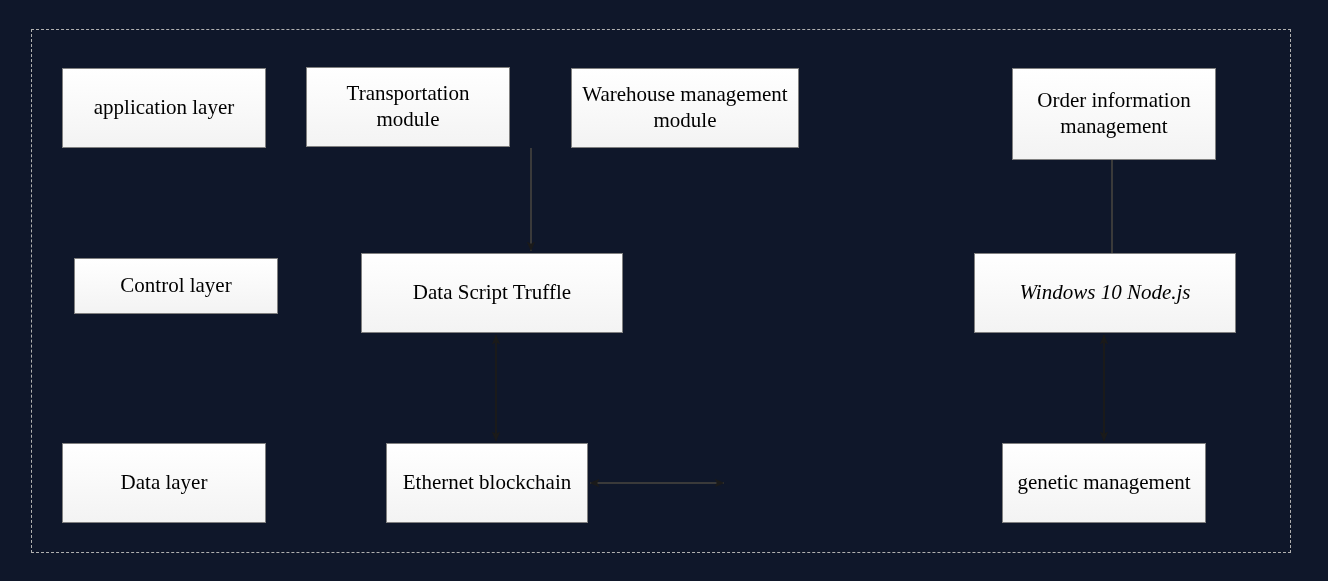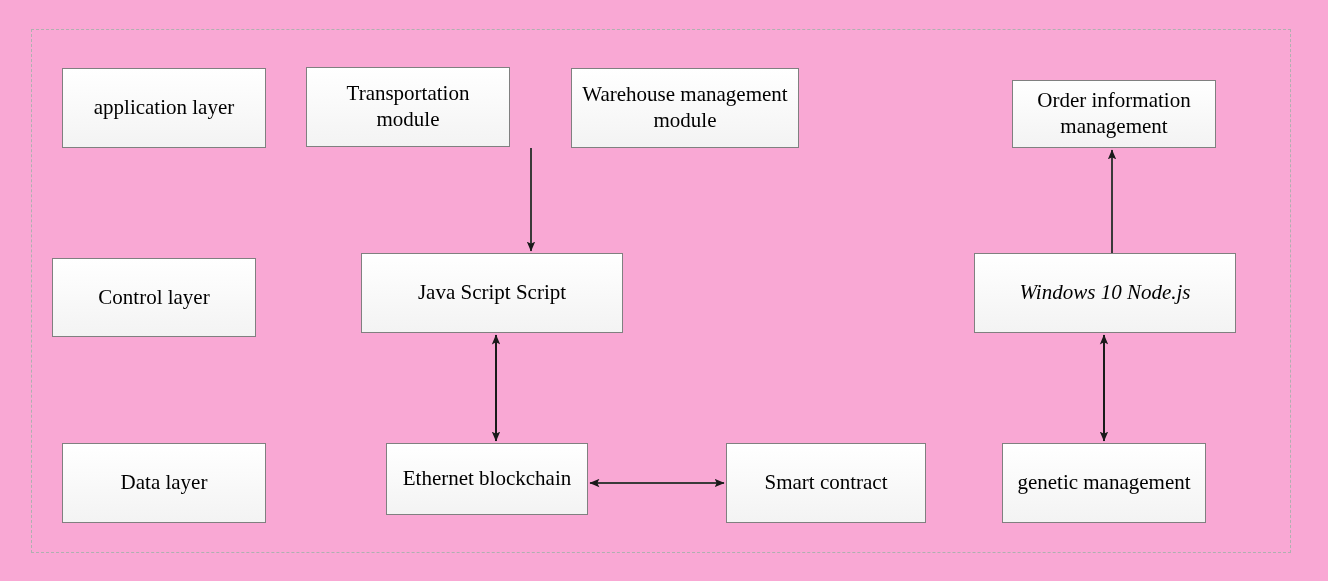--- a/index.html
+++ b/index.html
@@ -8,21 +8,21 @@
     padding: 0;
     background: #ffffff;
   }
   body {
     font-family: "Liberation Serif", "DejaVu Serif", serif;
   }
   #canvas {
     position: relative;
     width: 1328px;
     height: 581px;
-    background: #f9a8d4;
+    background: #0f172a;
     overflow: hidden;
   }
   #frame {
     position: absolute;
     left: 31px;
     top: 29px;
     width: 1260px;
     height: 524px;
     border: 1.4px dashed #b0b0b0;
     box-sizing: border-box;
@@ -88,45 +88,42 @@
   </div>
 
   <div class="node" style="left:306px; top:67px; width:204px; height:80px;">
     <span>Transportation module</span>
   </div>
 
   <div class="node" style="left:561px; top:68px; width:228px; height:80px;margin-left:10px;">
     <span>Warehouse management module</span>
   </div>
 
-  <div class="node" style="left:1012px; top:80px; width:204px; height:68px;">
+  <div class="node" style="left:1012px; top:68px; width:204px; height:92px;">
     <span>Order information management</span>
   </div>
 
-  <div class="node" style="left:52px; top:258px; width:204px; height:79px;">
+  <div class="node" style="left:74px; top:258px; width:204px; height:56px;">
     <span>Control layer</span>
   </div>
 
   <div class="node" style="left:361px; top:253px; width:262px; height:80px;">
-    <span>Java Script Script</span>
+    <span>Data Script Truffle</span>
   </div>
 
   <div class="node" style="left:974px; top:253px; width:262px; height:80px;font-style:italic;">
     <span>Windows 10 Node.js</span>
   </div>
 
   <div class="node" style="left:62px; top:443px; width:204px; height:80px;">
     <span>Data layer</span>
   </div>
 
-  <div class="node" style="left:386px; top:443px; width:202px; height:72px;">
+  <div class="node" style="left:386px; top:443px; width:202px; height:80px;">
     <span>Ethernet blockchain</span>
   </div>
 
-  <div class="node" style="left:726px; top:443px; width:200px; height:80px;">
-    <span>Smart contract</span>
-  </div>
 
   <div class="node" style="left:1002px; top:443px; width:204px; height:80px;">
     <span>genetic management</span>
   </div>
 
 </div>
 
 </body></html>

